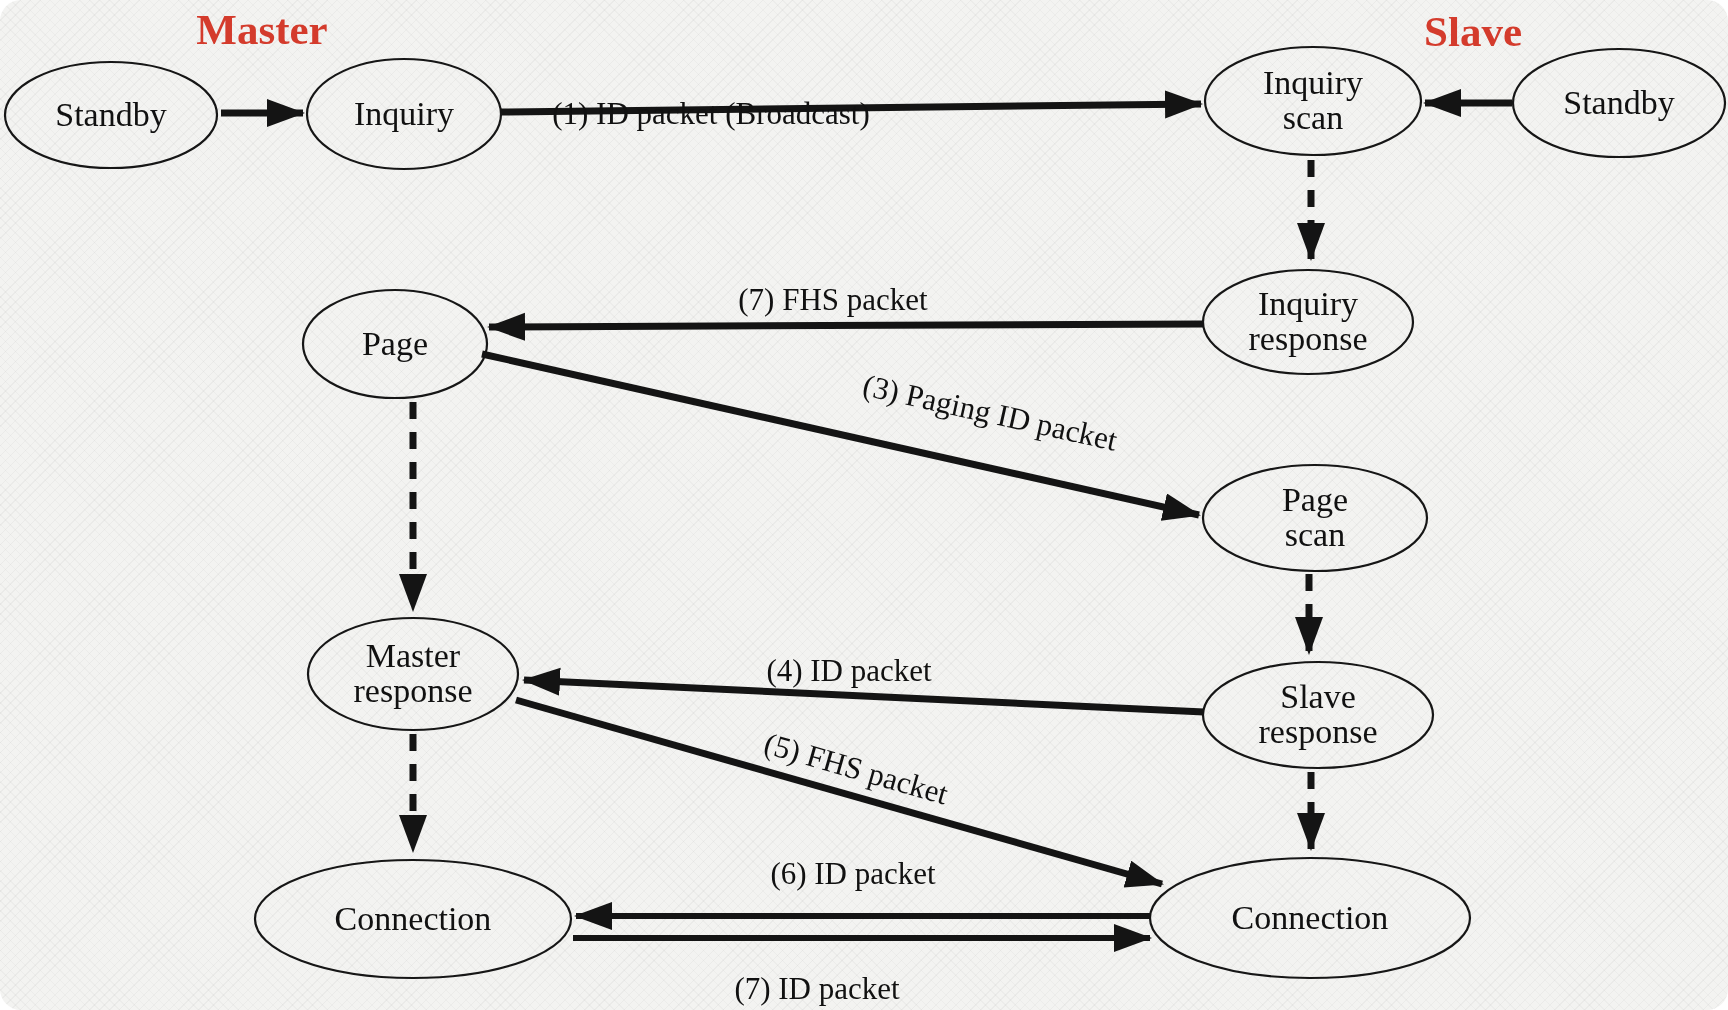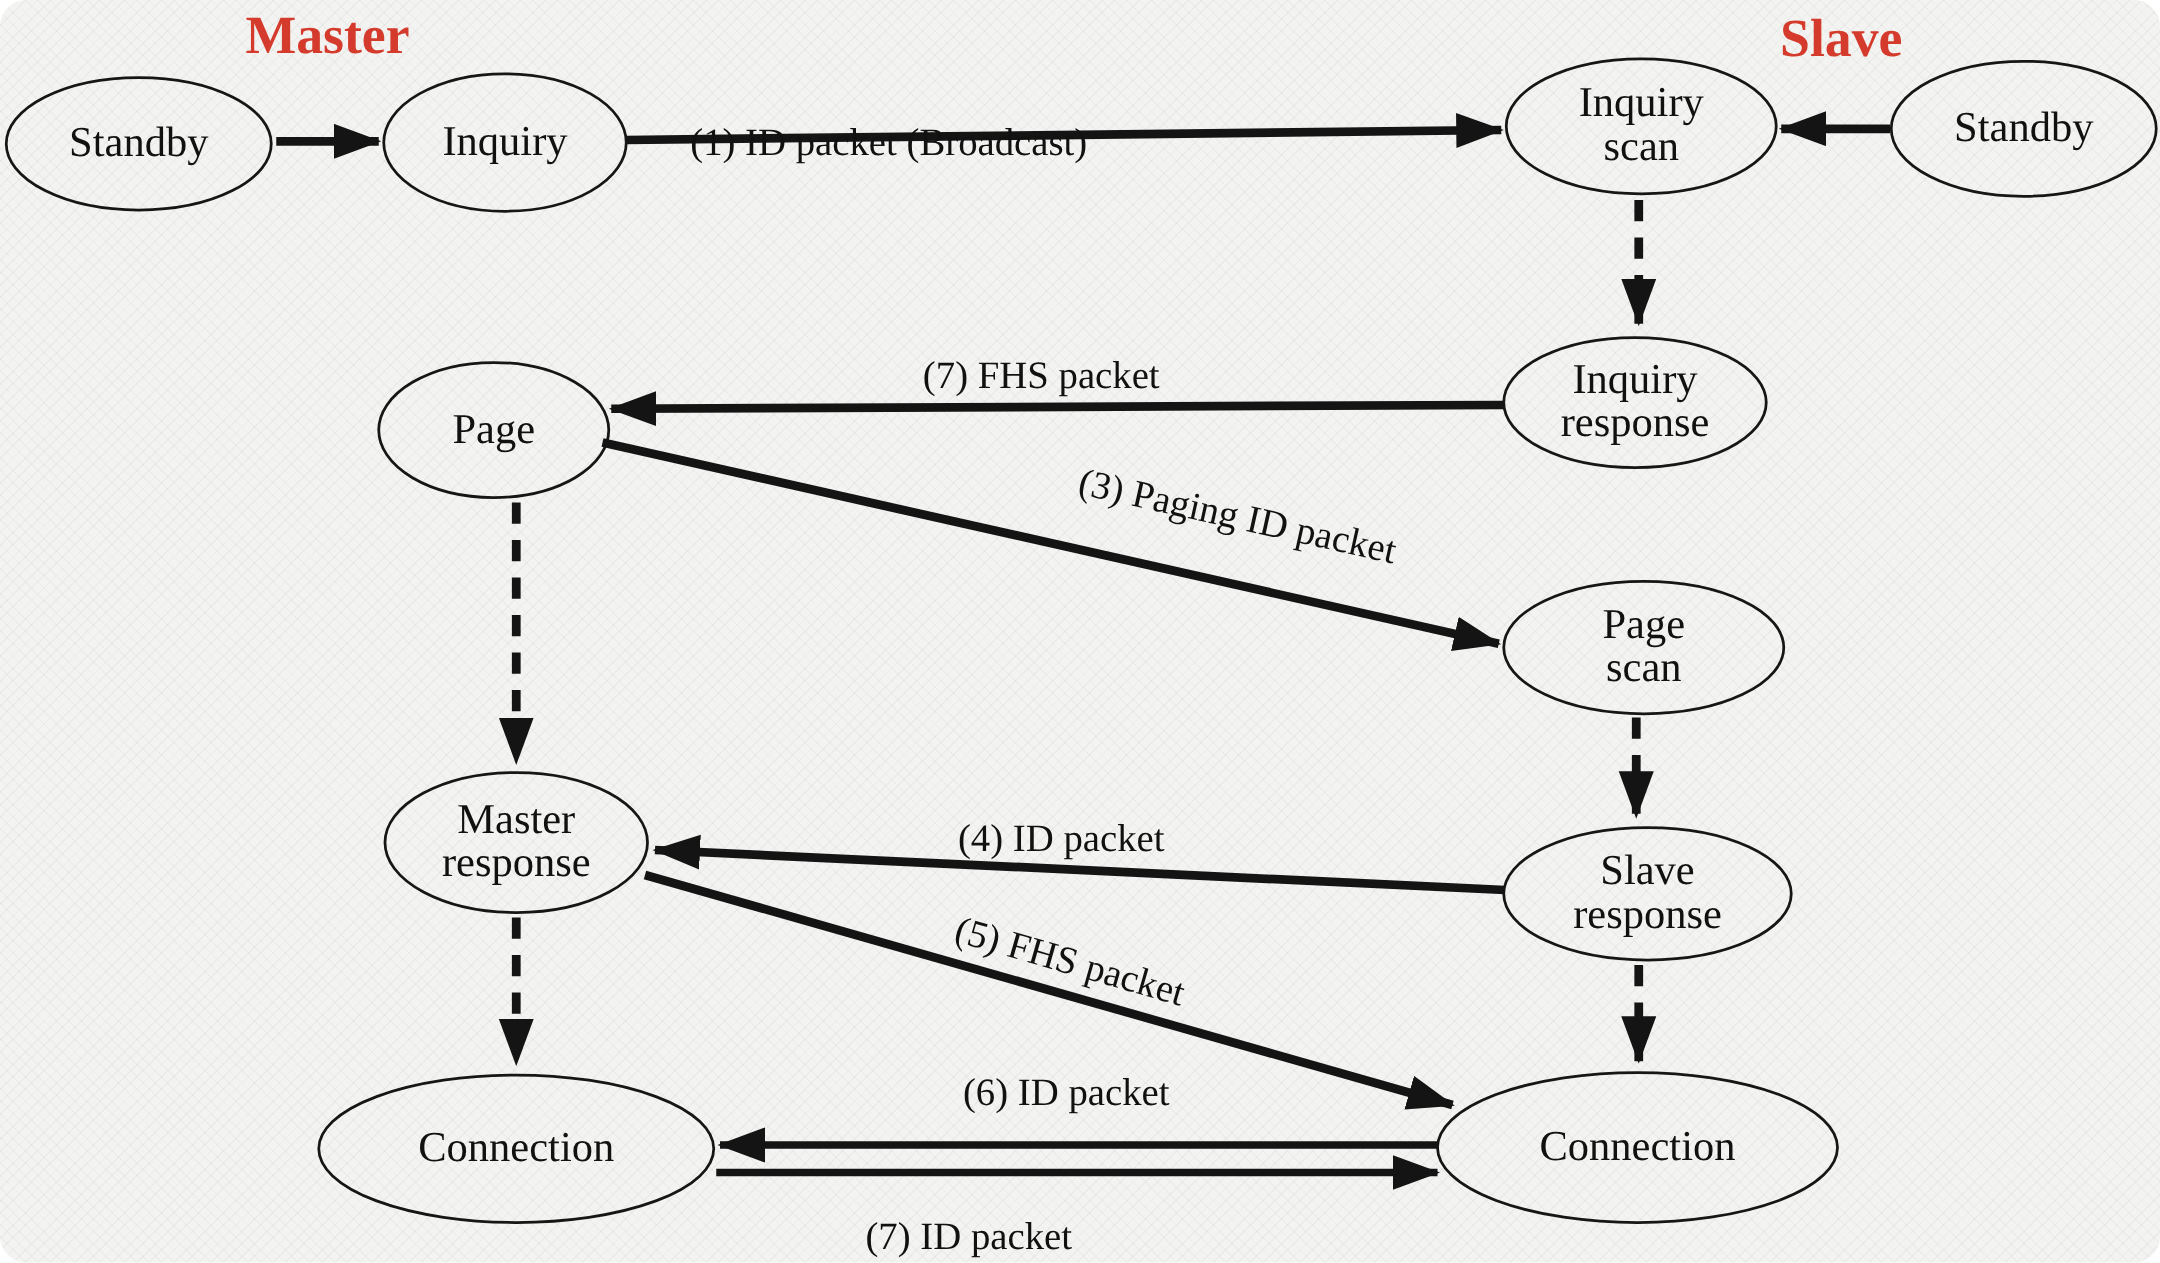--- a/index.html
+++ b/index.html
@@ -104,15 +104,15 @@
 response</div>
   <div class="node-label" style="left:255px;top:860px;width:316px;height:118px;">Connection</div>
   <div class="node-label" style="left:1150px;top:858px;width:320px;height:120px;">Connection</div>
 
   <div class="msg-label" style="left:711px;top:82px;margin-top:32px;">(1) ID packet (Broadcast)</div>
   <div class="msg-label" style="left:833px;top:300px;">(7) FHS packet</div>
   <div class="msg-label rot13" style="left:990px;top:413px;">(3) Paging ID packet</div>
   <div class="msg-label" style="left:849px;top:671px;">(4) ID packet</div>
   <div class="msg-label rot16" style="left:856px;top:769px;">(5) FHS packet</div>
   <div class="msg-label" style="left:812px;top:874px;margin-left:41px;">(6) ID packet</div>
-  <div class="msg-label" style="left:775px;top:989px;">(7) ID packet</div>
+  <div class="msg-label" style="left:817px;top:989px;">(7) ID packet</div>
 
 </div>
 
 </body></html>

